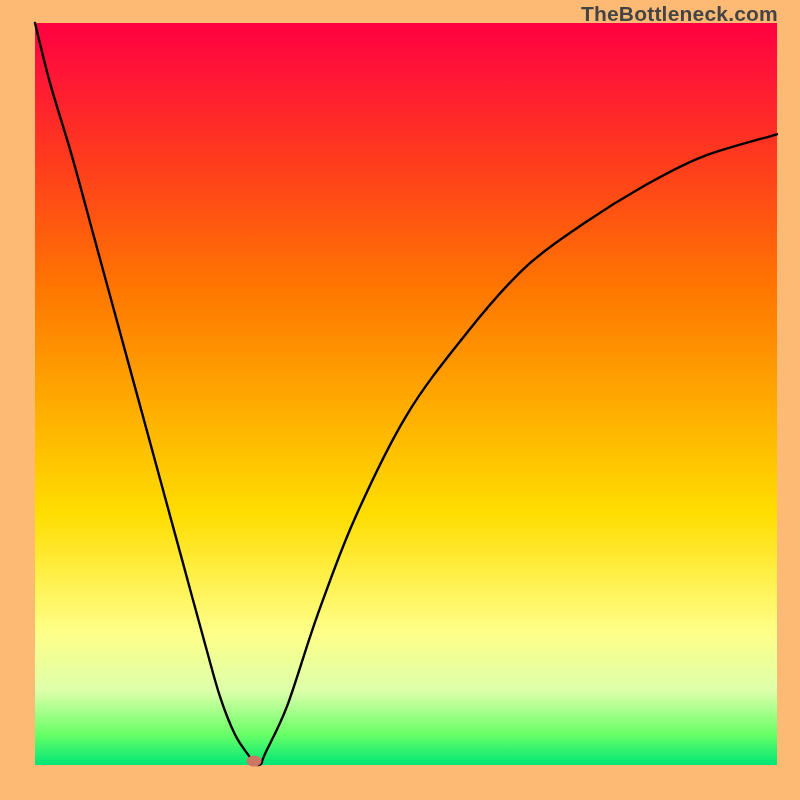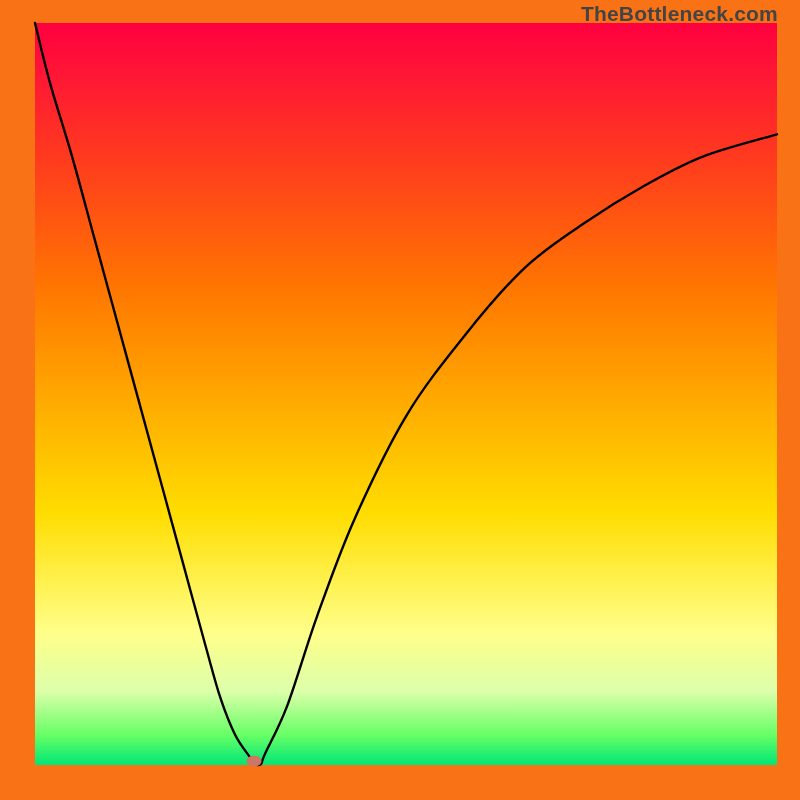--- a/index.html
+++ b/index.html
@@ -1,17 +1,17 @@
 <!DOCTYPE html>
 <html><head>
 <meta charset="utf-8">
 <style>
   * { margin: 0; padding: 0; box-sizing: border-box; }
   html, body { width: 800px; height: 800px; overflow: hidden; background: #000; }
-  .container { position: relative; width: 800px; height: 800px; background: #f97316; padding-left: 32px; }
+  .container { position: relative; width: 800px; height: 800px; background: #fdba74; padding-left: 32px; }
   .plot-area {
     position: absolute;
     left: 35px;
     top: 23px;
     width: 742px;
     height: 742px;
     background: linear-gradient(to bottom,
       #ff0040 0%,
       #ff1a33 8%,
       #ff3322 16%,

